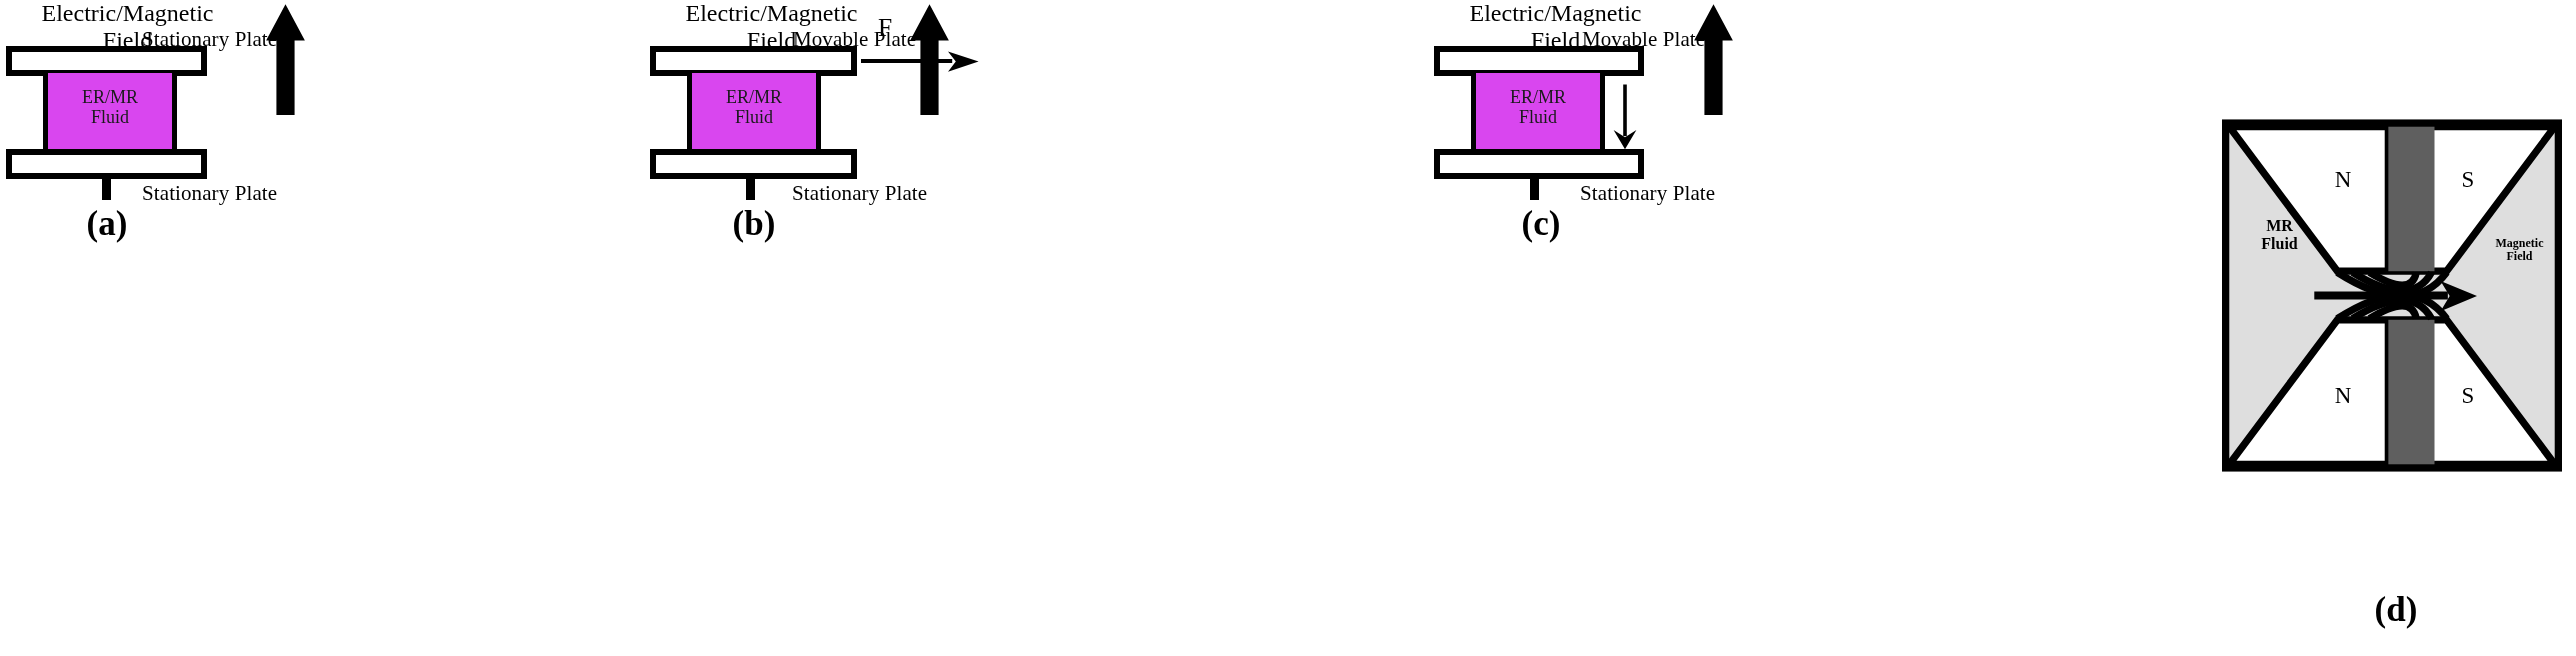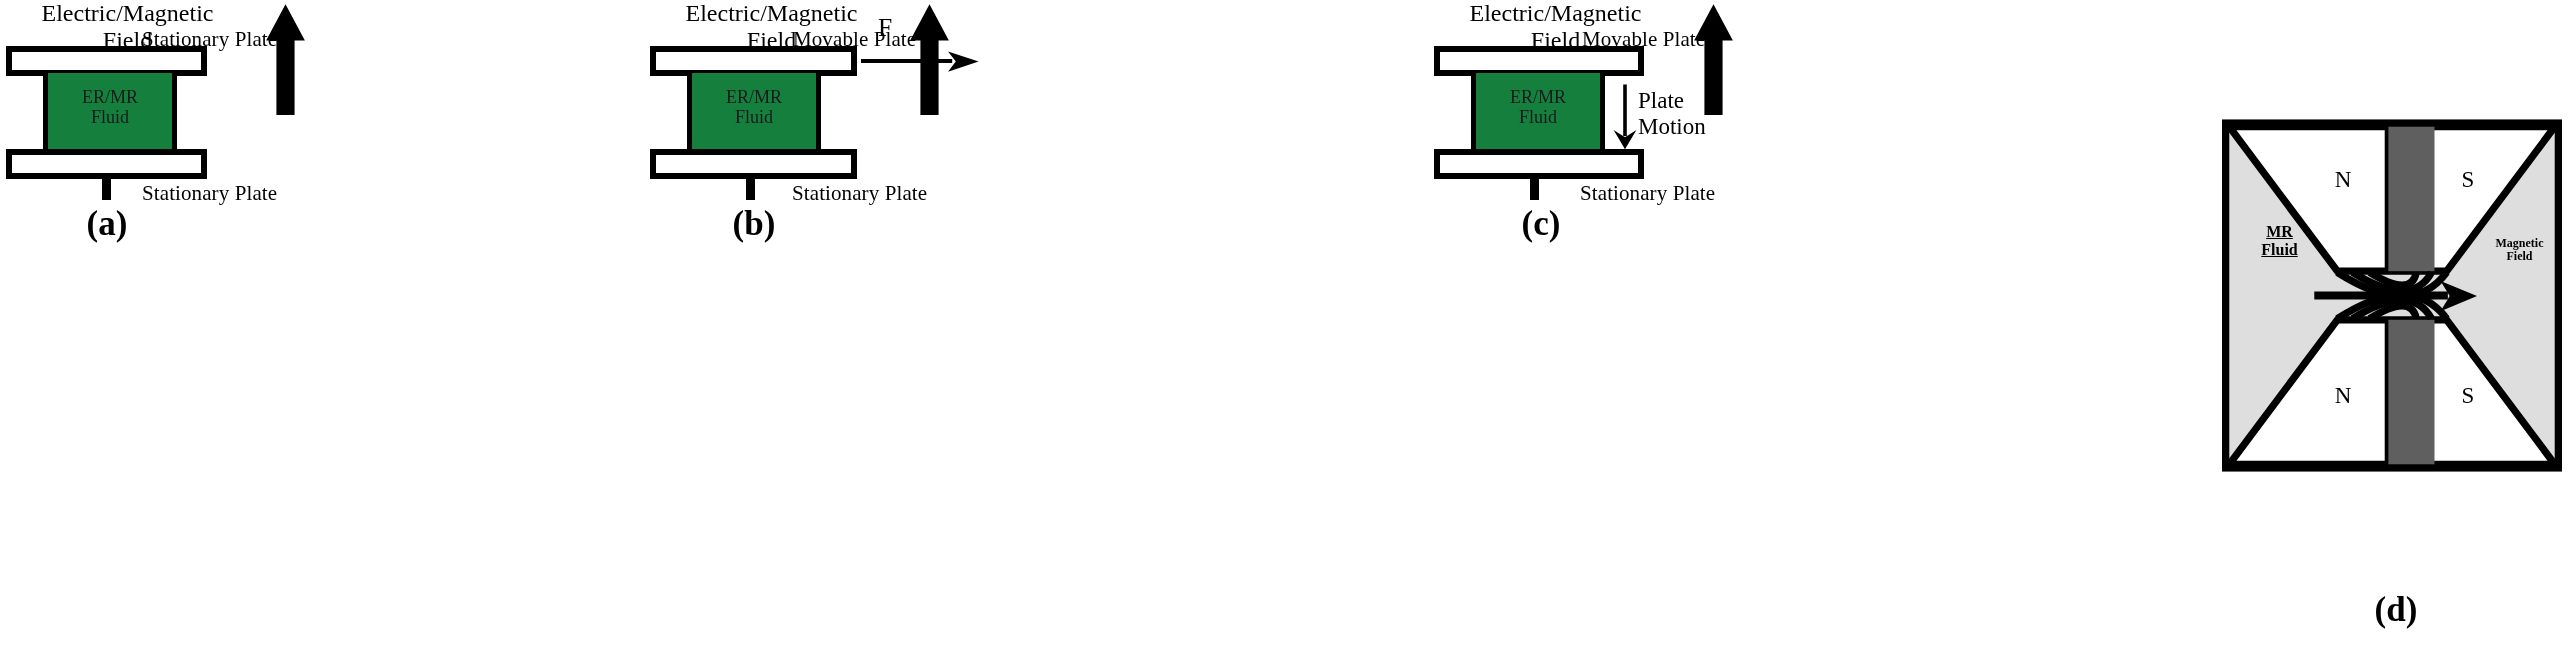--- a/index.html
+++ b/index.html
@@ -15,21 +15,21 @@
 
   
   .plate{
     position:absolute;
     background:#ffffff;
     border:6.7px solid #000;
     box-sizing:border-box;
   }
   .fluid{
     position:absolute;
-    background:#15803d;
+    background:#d946ef;
     box-sizing:border-box;
     border-left:5.5px solid #000;
     border-right:5.5px solid #000;
   }
   .fluid-label{
     position:absolute;
     width:100%;
     text-align:center;
     font-size:28.6px;
     line-height:1.12;
@@ -176,22 +176,20 @@
     <div class="fluid" style="left:43px;top:73px;width:134px;height:79px;">
       <div class="fluid-label" style="top:14px;font-size:18px;">ER/MR
 Fluid</div>
     </div>
 
     <svg style="left:182px;top:84px;" width="30" height="67" viewBox="0 0 50 110">
       <path d="M25 0 L25 86" stroke="#000" stroke-width="6" fill="none"></path>
       <path d="M6 76 L25 108 L44 76 L25 88 Z" fill="#000"></path>
     </svg>
 
-    <div class="side-cap" style="left:210px;top:88px;width:134px;font-size:23px;">Plate
-Motion</div>
 
     <div class="plate" style="left:6px;top:149px;width:210px;height:30px;"></div>
 
     <div class="stem" style="left:102px;top:176px;width:8.5px;height:24px;"></div>
 
     <div class="plate-cap" style="left:152px;top:181px;">Stationary Plate</div>
 
     <div class="panel-letter" style="left:52px;top:204px;">(c)</div>
   </div>
 
@@ -228,21 +226,21 @@
         <path d="M152 290 L372 290" stroke="#000" stroke-width="13" fill="none"></path>
         <path d="M360 266 L420 291 L360 316 L375 291 Z" fill="#000"></path>
       </g>
     </svg>
 
     <div class="ns" style="left:112px;top:167px;">N</div>
     <div class="ns" style="left:237px;top:167px;">S</div>
     <div class="ns" style="left:112px;top:383px;">N</div>
     <div class="ns" style="left:237px;top:383px;">S</div>
 
-    <div class="mr-cap" style="left:27px;top:223px;width:79px;text-decoration:underline;">MR
+    <div class="mr-cap" style="left:27px;top:217px;width:79px;">MR
 Fluid</div>
 
     <div class="mag-cap" style="left:255px;top:237px;width:103px;">Magnetic
 Field</div>
 
     <div class="panel-letter d-letter" style="left:122px;top:590px;">(d)</div>
   </div>
 
 </div>
 

